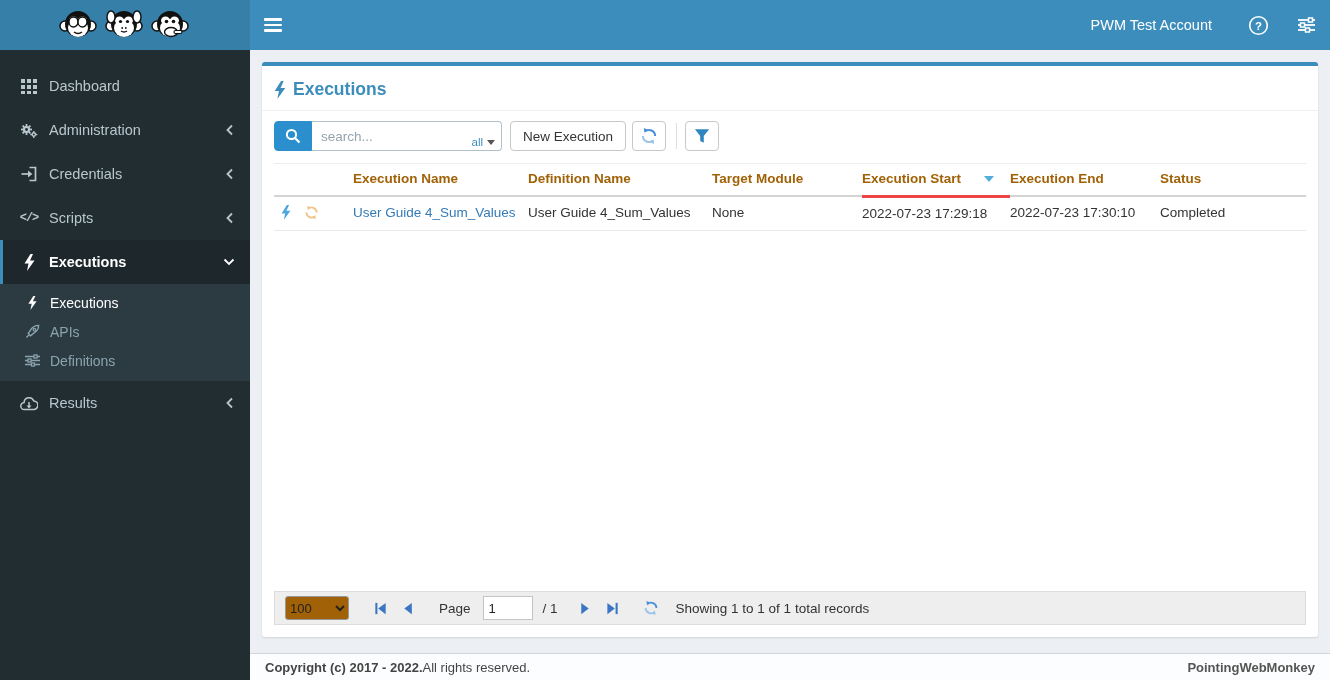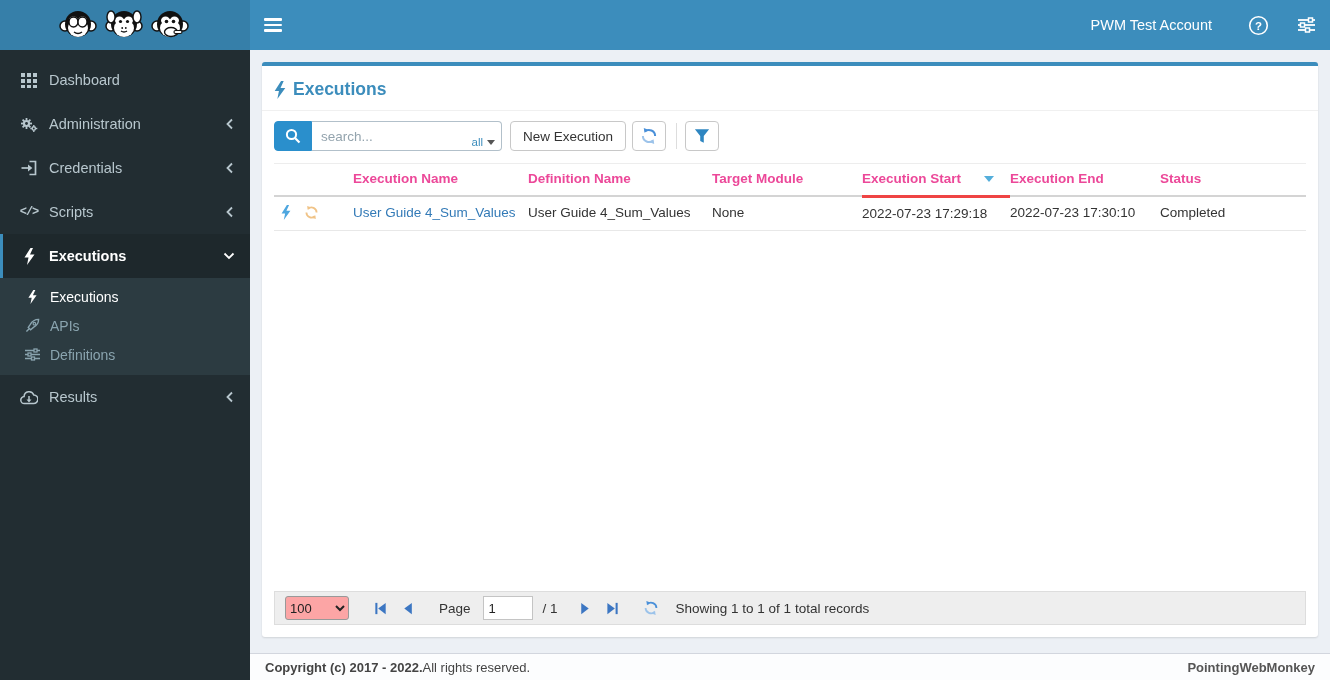--- a/index.html
+++ b/index.html
@@ -12,21 +12,21 @@
   .logo { width:250px; height:50px; background:#367fa9; display:flex; align-items:center; justify-content:center; cursor:pointer; }
   .navbar { flex:1; background:#3c8dbc; display:flex; align-items:center; }
   .hamburger { width:45px; height:50px; display:flex; flex-direction:column; justify-content:center; align-items:center; gap:3px; cursor:pointer; }
   .hamburger span { display:block; width:18px; height:2.5px; background:#fff; border-radius:1px; }
   .nav-right { margin-left:auto; display:flex; align-items:center; gap:8px; height:50px; }
   .account { color:#fff; font-size:14.5px; padding:0 18px; height:54px; display:flex; align-items:center; cursor:pointer; }
   .nav-icon { width:40px; height:50px; display:flex; align-items:center; justify-content:center; cursor:pointer; color:#fff; }
   .nav-icon:last-child { margin-right:4px; }
 
   
-  .sidebar { position:absolute; top:50px; left:0; bottom:0; width:250px; background:#222d32; padding-top:8px; }
+  .sidebar { position:absolute; top:50px; left:0; bottom:0; width:250px; background:#222d32; padding-top:14px; }
   .menu-item { height:44px; display:flex; align-items:center; padding:0 15px; color:#b8c7ce; font-size:14.5px; cursor:pointer; border-left:3px solid transparent; }
   .menu-item .mi { width:22px; margin-right:9px; display:flex; justify-content:center; color:#b8c7ce; }
   .menu-item .chev { margin-left:auto; color:#b8c7ce; display:flex; }
   .menu-item.active { background:#1e282c; border-left-color:#3c8dbc; color:#fff; font-weight:bold; }
   .menu-item.active .mi, .menu-item.active .chev { color:#fff; }
   .submenu { background:#2c3b41; padding:4px 0 6px; }
   .submenu-item { height:29px; display:flex; align-items:center; padding:0 15px 0 22px; color:#8aa4af; font-size:14px; cursor:pointer; }
   .submenu-item .mi { width:20px; margin-right:8px; display:flex; justify-content:center; color:#8aa4af; }
   .submenu-item.active { color:#fff; }
   .submenu-item.active .mi { color:#fff; }
@@ -52,33 +52,33 @@
   .search-scope .scope-label { color:#3c8dbc; font-size:11.5px; }
   .caret-down { width:0; height:0; border-left:4px solid transparent; border-right:4px solid transparent; border-top:5px solid #555; }
   .btn { height:30px; background:#fff; border:1px solid #c8c8c8; border-radius:4px; color:#333;
     font-size:13.5px; padding:0 12px; cursor:pointer; display:flex; align-items:center; justify-content:center; font-family:inherit; }
   .btn-icon { width:34px; padding:0; }
   .ml6 { margin-left:6px; } .ml8 { margin-left:8px; }
   .vdivider { width:1px; height:26px; background:#ddd; margin:0 8px 0 10px; }
 
   .table-wrap { padding:0 12px; }
   table { width:100%; border-collapse:collapse; font-size:13.5px; }
-  th { text-align:left; font-weight:bold; color:#ec4899; padding:7px 6px 9px 0;
+  th { text-align:left; font-weight:bold; color:#a16207; padding:7px 6px 9px 0;
     border-top:1px solid #ededed; border-bottom:2px solid #d4d4d4; cursor:pointer; white-space:nowrap; }
   th.sorted { border-bottom:3px solid #ef4444; padding-bottom:8px; }
   .sort-caret { float:right; margin-top:5px; margin-right:10px; width:0; height:0;
     border-left:5px solid transparent; border-right:5px solid transparent; border-top:6px solid #54aedb; }
   td { padding:8px 6px 9px 0; border-bottom:1px solid #e8e8e8; color:#333; white-space:nowrap; }
   .row-icons { display:flex; align-items:center; gap:13px; padding-left:7px; }
   .row-icons .ic { display:flex; cursor:pointer; }
   a.exec-link { color:#337ab7; text-decoration:none; cursor:pointer; }
 
   .pagebar { margin:auto 12px 12px; background:#eee; border:1px solid #ddd; height:34px;
     display:flex; align-items:center; padding:0 10px; gap:6px; }
-  .page-size { height:24px; width:64px; font-size:13px; font-family:inherit; border:1px solid #999; border-radius:3px; background:#fca5a5; color:#222; margin-right:14px; }
+  .page-size { height:24px; width:64px; font-size:13px; font-family:inherit; border:1px solid #999; border-radius:3px; background:#a16207; color:#222; margin-right:14px; }
   .pg-btn { display:flex; align-items:center; justify-content:center; width:22px; height:22px; cursor:pointer; }
   .pg-label { font-size:13.5px; color:#333; margin-left:14px; }
   .page-input { width:50px; height:24px; border:1px solid #c4c4c4; font-size:13px; padding:0 5px; color:#222; font-family:inherit; margin:0 4px 0 6px; }
   .pg-total { font-size:13.5px; color:#333; margin-right:10px; }
   .pg-refresh { margin:0 8px 0 10px; }
   .pg-summary { font-size:13.5px; color:#333; }
 
   
   .footer { position:absolute; left:250px; right:0; bottom:0; height:27px; background:#fcfdfe;
     border-top:1px solid #d2d6de; display:flex; align-items:center; padding:0 15px; font-size:13px; color:#444; }

